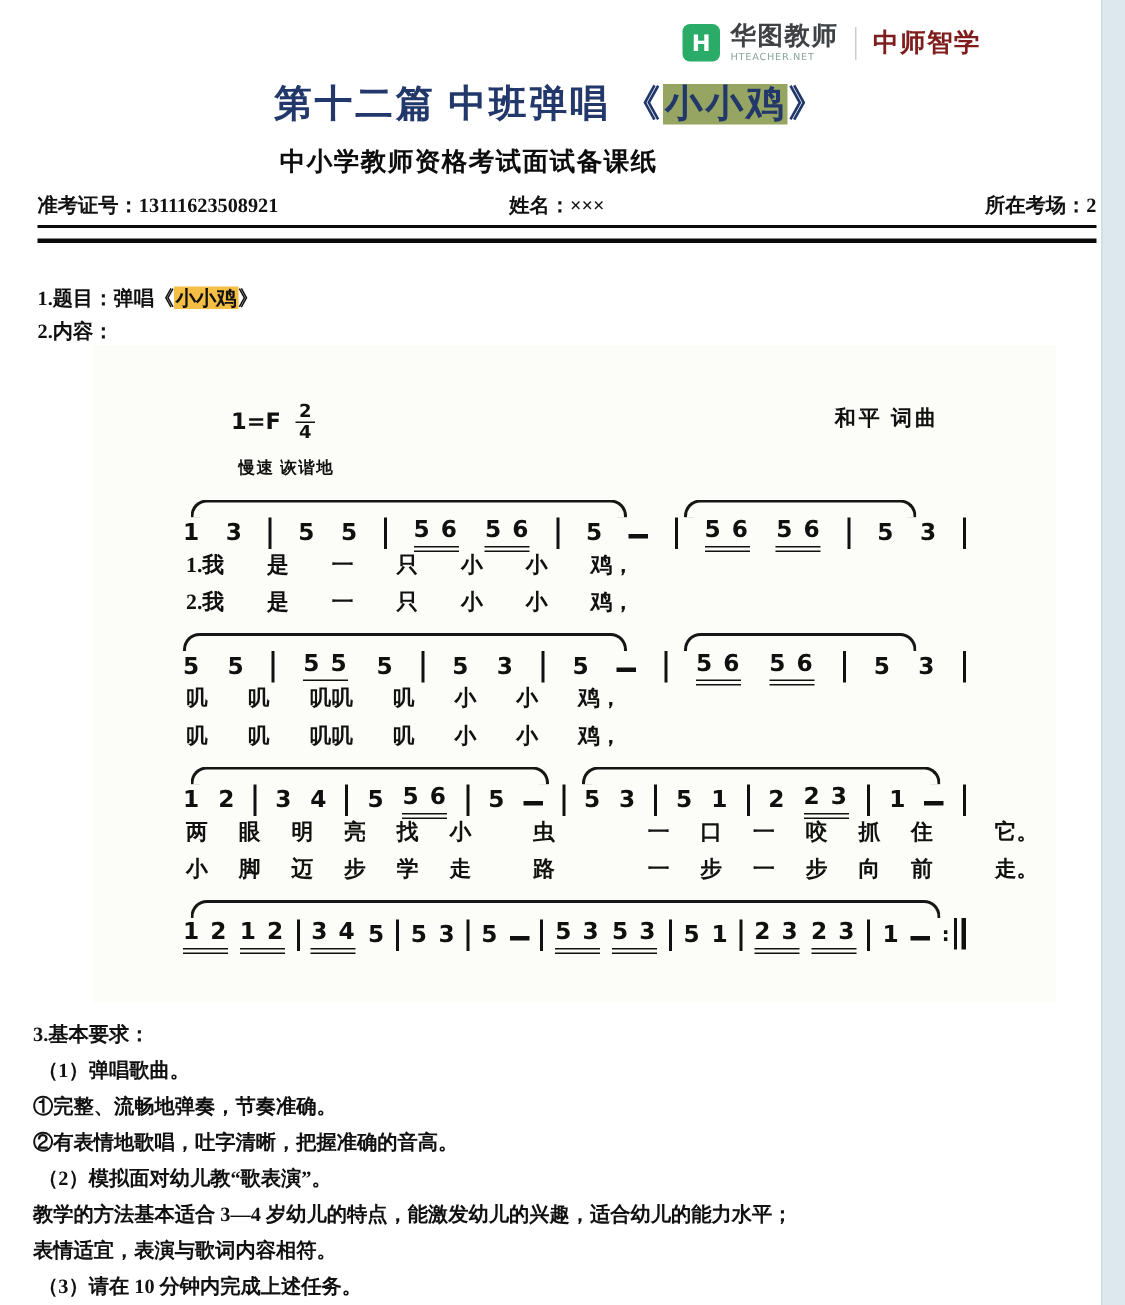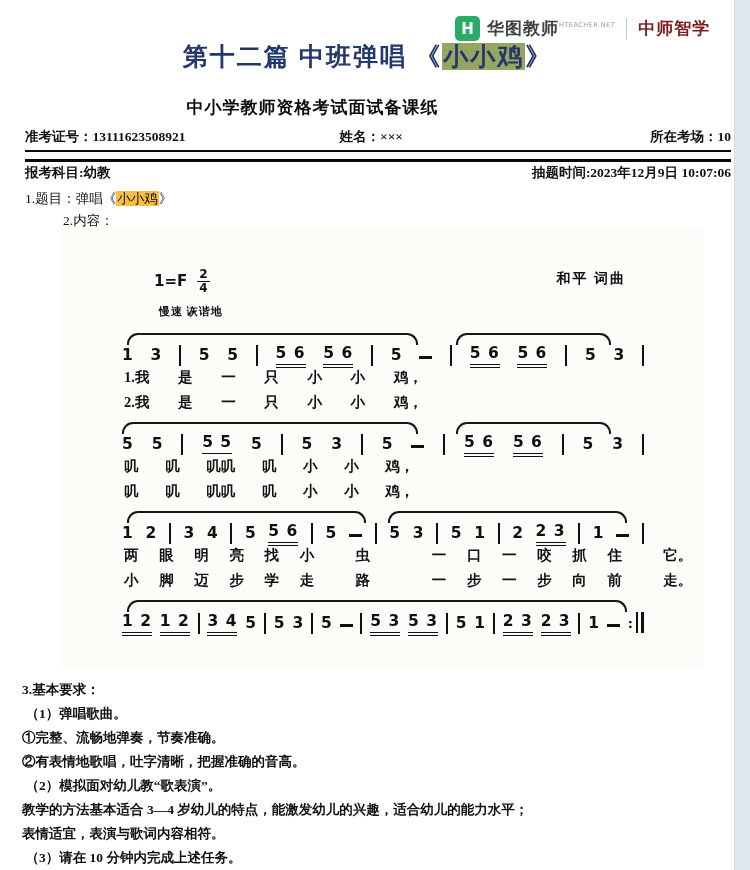--- a/index.html
+++ b/index.html
@@ -10,47 +10,47 @@
   .right-strip{
     position:absolute;top:0;right:0;width:15px;height:870px;
     background:#dde8ee;border-left:1px solid #cfdde4;
   }
   .page{position:absolute;left:0;top:0;width:735px;height:870px;}
 
   
   .logo-row{position:absolute;top:16px;left:455px;display:flex;align-items:center;gap:7px;}
   .logo-badge{width:25px;height:25px;border-radius:5px;display:flex;align-items:center;justify-content:center;
     color:#fff;font-weight:bold;font-family:"DejaVu Sans",sans-serif;font-size:15px;}
-  .logo-main{display:flex;flex-direction:row;line-height:1;}
+  .logo-main{display:flex;flex-direction:column;line-height:1;}
   .logo-brand{font-weight:bold;font-size:17px;color:#3f4245;font-family:"DejaVu Sans",sans-serif;letter-spacing:1px;}
   .logo-domain{font-size:6.5px;color:#8aa79a;letter-spacing:.5px;font-family:"DejaVu Sans",sans-serif;margin-top:2px;}
   .logo-sep{width:1px;height:22px;background:#c9cdd0;margin:0 4px;}
   .logo-product{font-weight:bold;font-size:17px;color:#7f1d1d;font-family:"DejaVu Sans",sans-serif;letter-spacing:1px;}
 
   
-  .title{position:absolute;top:40px;left:0;width:735px;text-align:center;
+  .title{position:absolute;top:52px;left:0;width:735px;text-align:center;
     font-size:25px;font-weight:bold;color:#22386b;letter-spacing:2px;margin:0;}
   .hl-green{background:#97a562;padding:0 1px;}
   .subtitle{position:absolute;top:96px;left:0;width:625px;text-align:center;
     font-size:17px;font-weight:bold;color:#0d0d0d;margin:0;letter-spacing:1px;}
 
   
   .info-row{position:absolute;top:128px;left:25px;width:706px;display:flex;
     font-size:13.5px;font-weight:bold;align-items:flex-end;}
   .info-cell-left{flex:1.3;text-align:left;}
   .info-cell-mid{flex:1;text-align:left;padding-left:60px;}
   .info-cell-right{flex:1;text-align:right;}
   .double-rule{position:absolute;top:150px;left:25px;width:706px;height:7px;
     border-top:2px solid #0a0a0a;border-bottom:3px solid #0a0a0a;}
   .info-row2{position:absolute;top:164px;left:25px;width:706px;display:flex;
     justify-content:space-between;font-size:13.5px;font-weight:bold;}
 
-  .q-line1{position:absolute;top:190px;left:25px;font-size:13.5px;font-weight:normal;}
+  .q-line1{position:absolute;top:190px;left:25px;font-size:13.5px;font-weight:bold;}
   .hl-yellow{background:#f5be44;padding:0 1px;}
-  .q-line2{position:absolute;top:212px;left:25px;font-size:13.5px;font-weight:normal;margin-left:38px;}
+  .q-line2{position:absolute;top:212px;left:25px;font-size:13.5px;font-weight:bold;}
 
   
   .score{position:absolute;top:230px;left:62px;width:642px;height:438px;background:#fcfcf9;}
   .score-title{margin:12px 0 0 0;text-align:center;font-size:27px;font-weight:bold;color:#0b0b0b;
     letter-spacing:4px;}
   .score-meta{position:relative;height:40px;margin-top:32px;font-weight:bold;}
   .score-key{position:absolute;left:92px;top:6px;font-size:15px;font-family:"DejaVu Sans",sans-serif;display:flex;gap:10px;align-items:center;}
   .frac{display:inline-flex;flex-direction:column;align-items:center;font-size:12px;line-height:1.05;}
   .frac .num{border-bottom:1.5px solid #111;padding:0 2px;}
   .score-credit{position:absolute;right:78px;top:8px;font-size:14px;letter-spacing:2px;}
@@ -97,29 +97,25 @@
     <span class="logo-product">中师智学</span>
   </div>
 
   <h1 class="title"><span>第十二篇 中班弹唱 《</span><span class="hl-green">小小鸡</span><span>》</span></h1>
 
   <h2 class="subtitle">中小学教师资格考试面试备课纸</h2>
 
   <div class="info-row">
     <span class="info-cell-left">准考证号：13111623508921</span>
     <span class="info-cell-mid">姓名：×××</span>
-    <span class="info-cell-right">所在考场：10</span>
+    <span class="info-cell-right">所在考场：2</span>
   </div>
 
   <div class="double-rule"></div>
 
-  <div class="info-row2">
-    <span>报考科目:幼教</span>
-    <span>抽题时间:2023年12月9日 10:07:06</span>
-  </div>
 
   <div class="q-line1"><span>1.题目：弹唱《</span><span class="hl-yellow">小小鸡</span><span>》</span></div>
   <div class="q-line2">2.内容：</div>
 
   <div class="score">
     <div class="score-meta">
       <span class="score-key">
         <span>1=F</span>
         <span class="frac">
           <span class="num">2</span>

